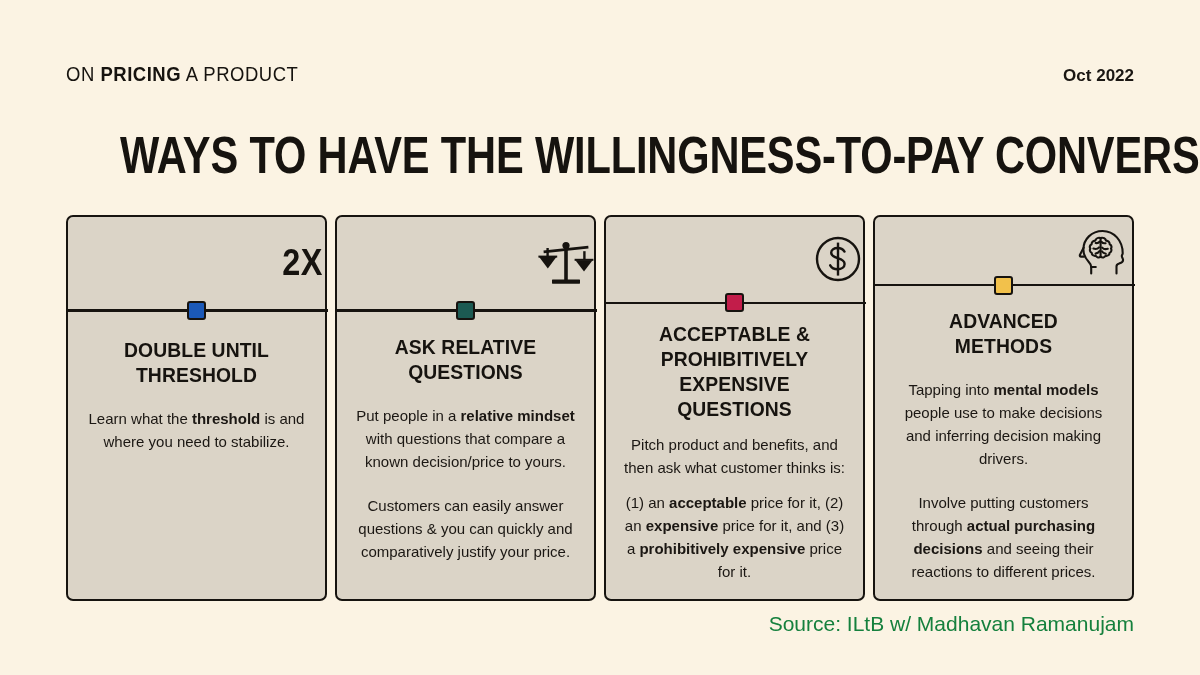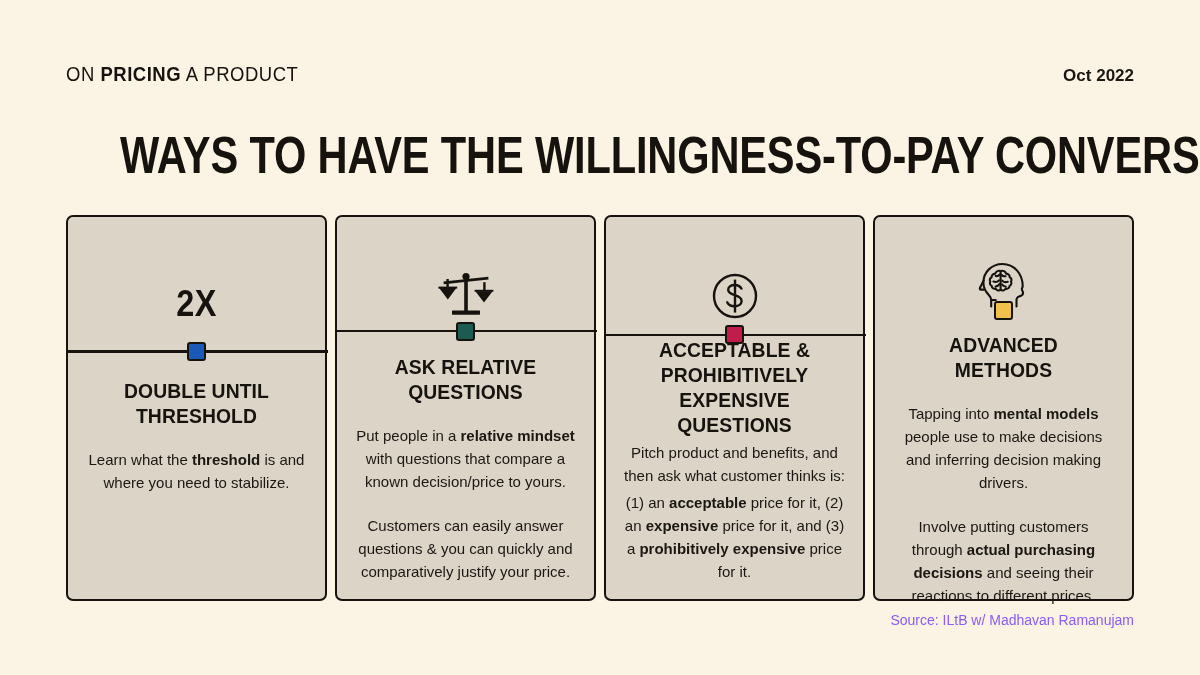--- a/index.html
+++ b/index.html
@@ -83,23 +83,22 @@
     border-radius: 7px;
     box-sizing: border-box;
     display: flex;
     flex-direction: column;
   }
   
   .card-top {
     height: 92px;
     display: flex;
     align-items: center;
-    justify-content: center;
-    position: relative;
-    margin-top: 41px;
+    justify-content: flex-end;
+    position: relative;
   }
   .big-text-icon {
     font-family: "Liberation Sans Narrow", "Liberation Sans", sans-serif;
     font-weight: 700;
     font-size: 36px;
     letter-spacing: 0.5px;
     color: #16130F;
     transform: scaleX(0.9);
   }
   .icon-svg { display: block; }
@@ -147,30 +146,30 @@
     line-height: 23px;
     text-align: center;
     color: #1B1713;
     margin-top: 20px;
   }
   .card-para b { font-weight: 700; }
   .card-para + .card-para { margin-top: 21px; }
 
   
   .card[data-idx="0"] .card-body { padding-top: 25px; }
-  .card[data-idx="2"] .card-body { padding-top: 1px; }
-  .card[data-idx="2"] .card-para { margin-top: 4px; }
+  .card[data-idx="2"] .card-body { padding-top: 17px; }
+  .card[data-idx="2"] .card-para { margin-top: 12px; }
 
   
   .source {
     position: absolute;
     top: 612px;
     right: 66px;
-    font-size: 14px;
-    color: #8b5cf6;
+    font-size: 21px;
+    color: #15803d;
     white-space: nowrap;
   }
 </style>
 </head>
 <body>
 
 <div class="topbar">
   <div class="kicker"><span class="light">ON </span><b>PRICING</b><span class="light"> A PRODUCT</span></div>
   <div class="datestamp">Oct 2022</div>
 </div>

